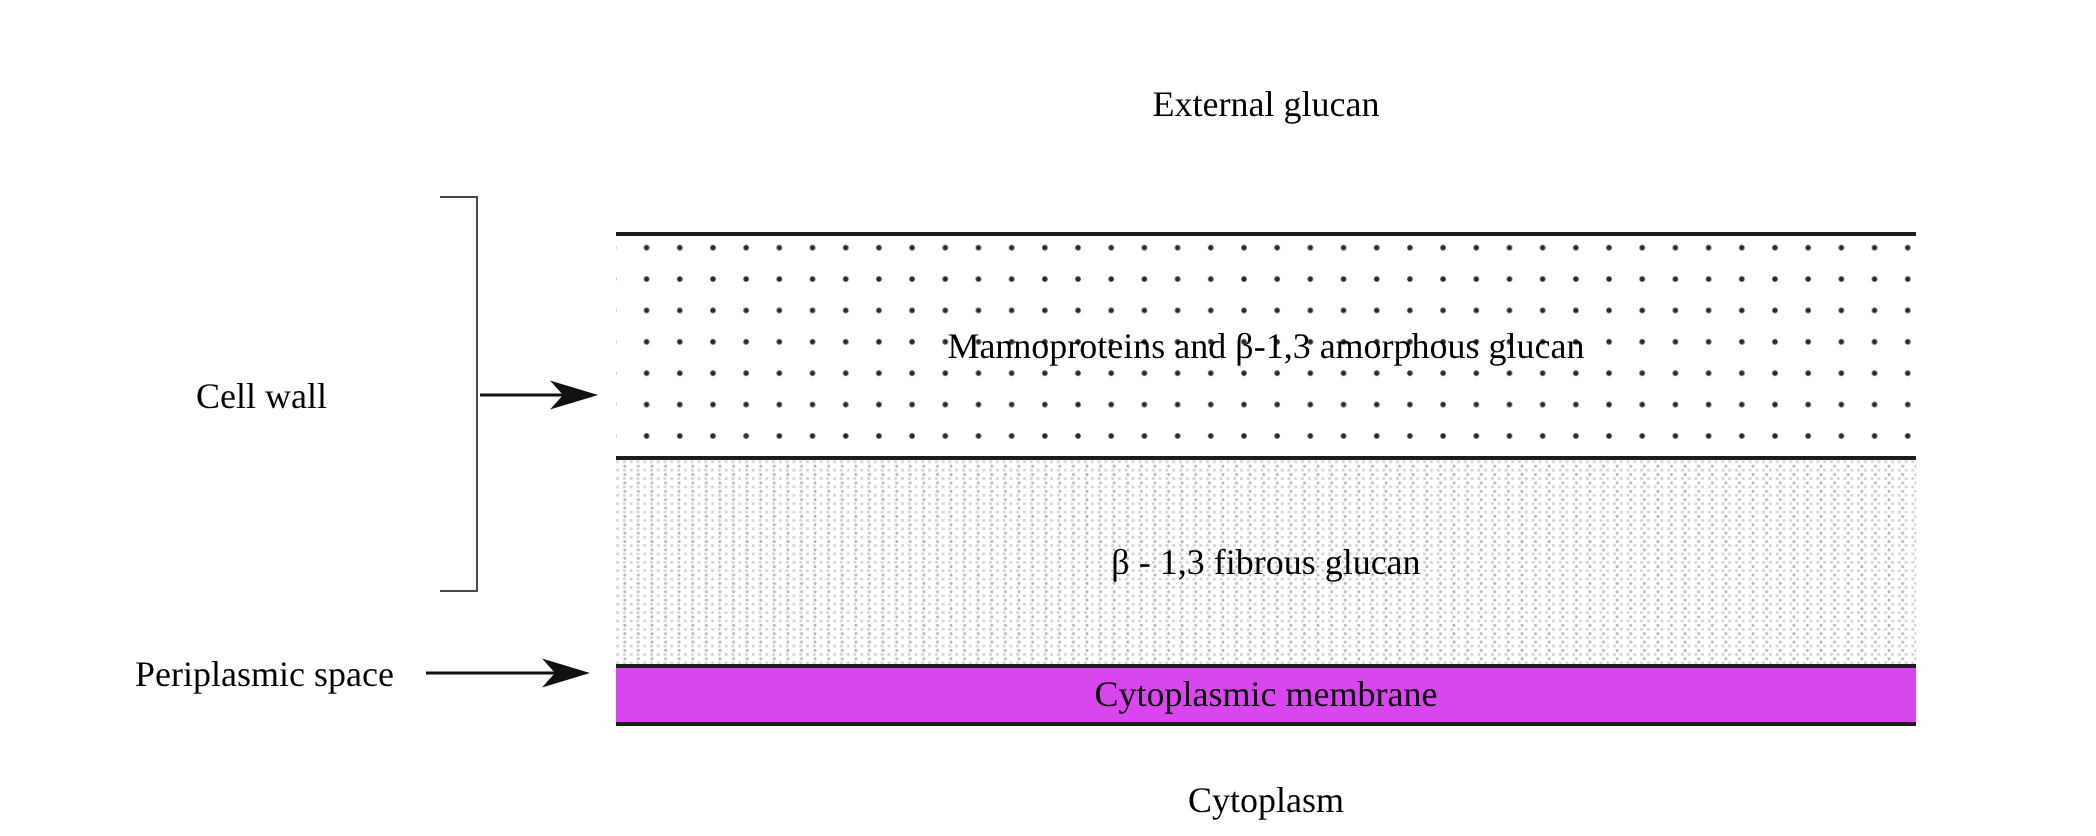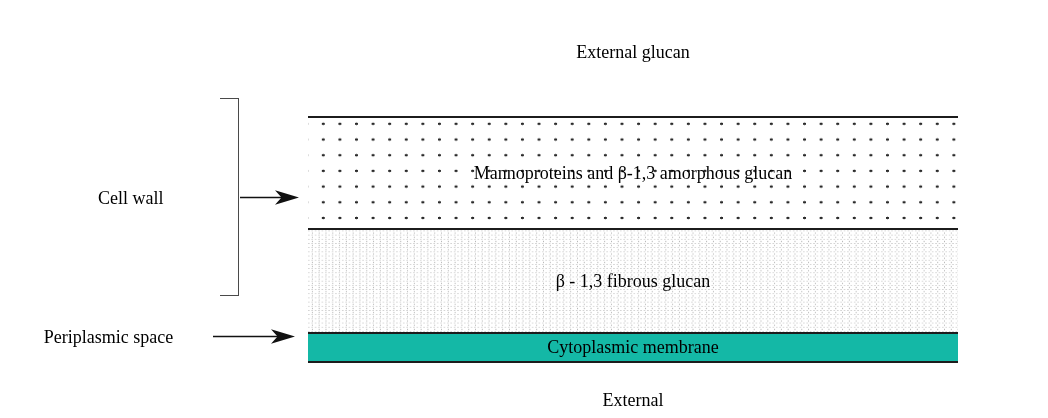--- a/index.html
+++ b/index.html
@@ -32,21 +32,21 @@
   .cellwall-label {
     left: 98px;
     top: 188px;
     width: 118px;
     text-align: left;
   }
   .peri-label {
     left: 20px;
     top: 327px;
     width: 177px;
-    text-align: center;
+    text-align: right;
   }
   .layers {
     position: absolute;
     left: 308px;
     top: 91px;
     width: 650px;
     margin-top: 25px;
   }
   .hline {
     height: 2px;
@@ -71,21 +71,21 @@
   .layer.fine {
     height: 102px;
     background-image:
       radial-gradient(circle, #b4b4b4 0.6px, rgba(0,0,0,0) 0.9px),
       radial-gradient(circle, #d2d2d2 0.6px, rgba(0,0,0,0) 0.9px);
     background-size: 6.8px 4.2px, 3.4px 4.2px;
     background-position: 1px 1px, 2.5px 3px;
   }
   .layer.membrane {
     height: 27px;
-    background: #14b8a6;
+    background: #d946ef;
   }
   .bracket {
     position: absolute;
     left: 220px;
     top: 98px;
     width: 19px;
     height: 198px;
     border-top: 1.5px solid #4a4a4a;
     border-right: 1.5px solid #4a4a4a;
     border-bottom: 1.5px solid #4a4a4a;
@@ -114,21 +114,21 @@
     <div class="layer fine">
       <span class="layer-label">β - 1,3 fibrous glucan</span>
     </div>
     <div class="hline"></div>
     <div class="layer membrane">
       <span class="layer-label">Cytoplasmic membrane</span>
     </div>
     <div class="hline"></div>
   </div>
 
-  <div class="lbl centered-over-stack bottom-label">External</div>
+  <div class="lbl centered-over-stack bottom-label">Cytoplasm</div>
 
   <div class="lbl cellwall-label">Cell wall</div>
 
   <div class="bracket"></div>
 
   <div class="lbl peri-label">Periplasmic space</div>
 
   <svg class="arrows" width="1048" height="418" viewBox="0 0 1048 418">
     <g>
       <line x1="240" y1="197.5" x2="282" y2="197.5" stroke="#111111" stroke-width="1.6"></line>

